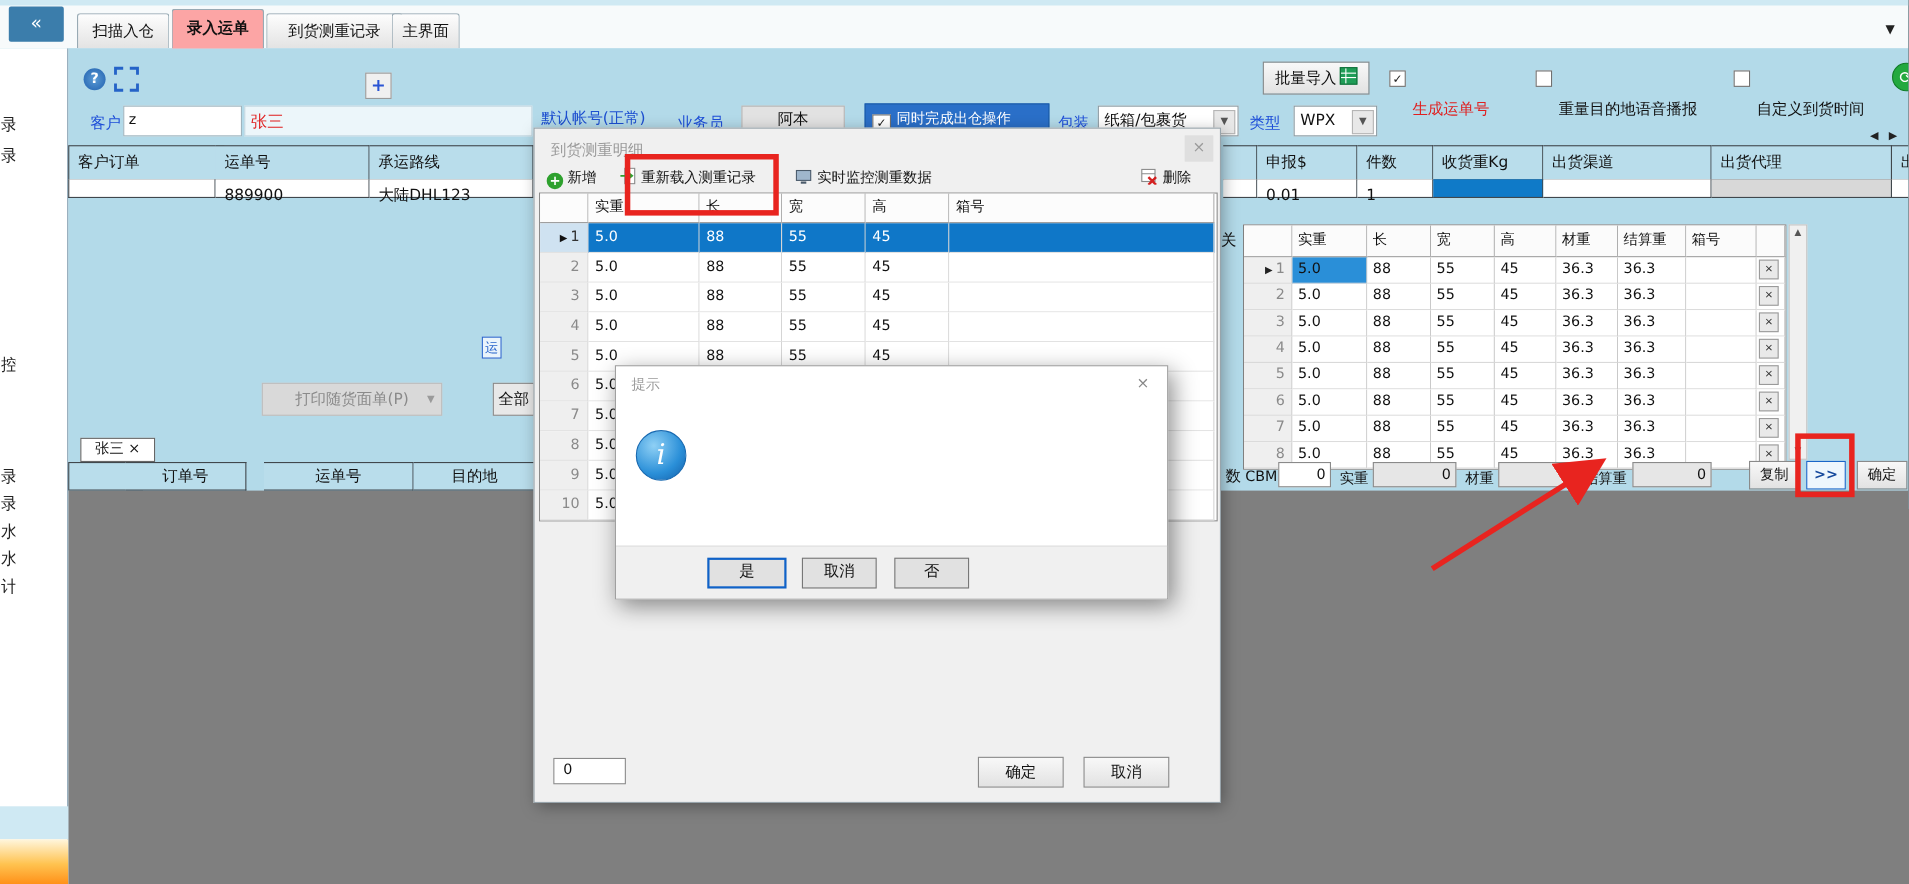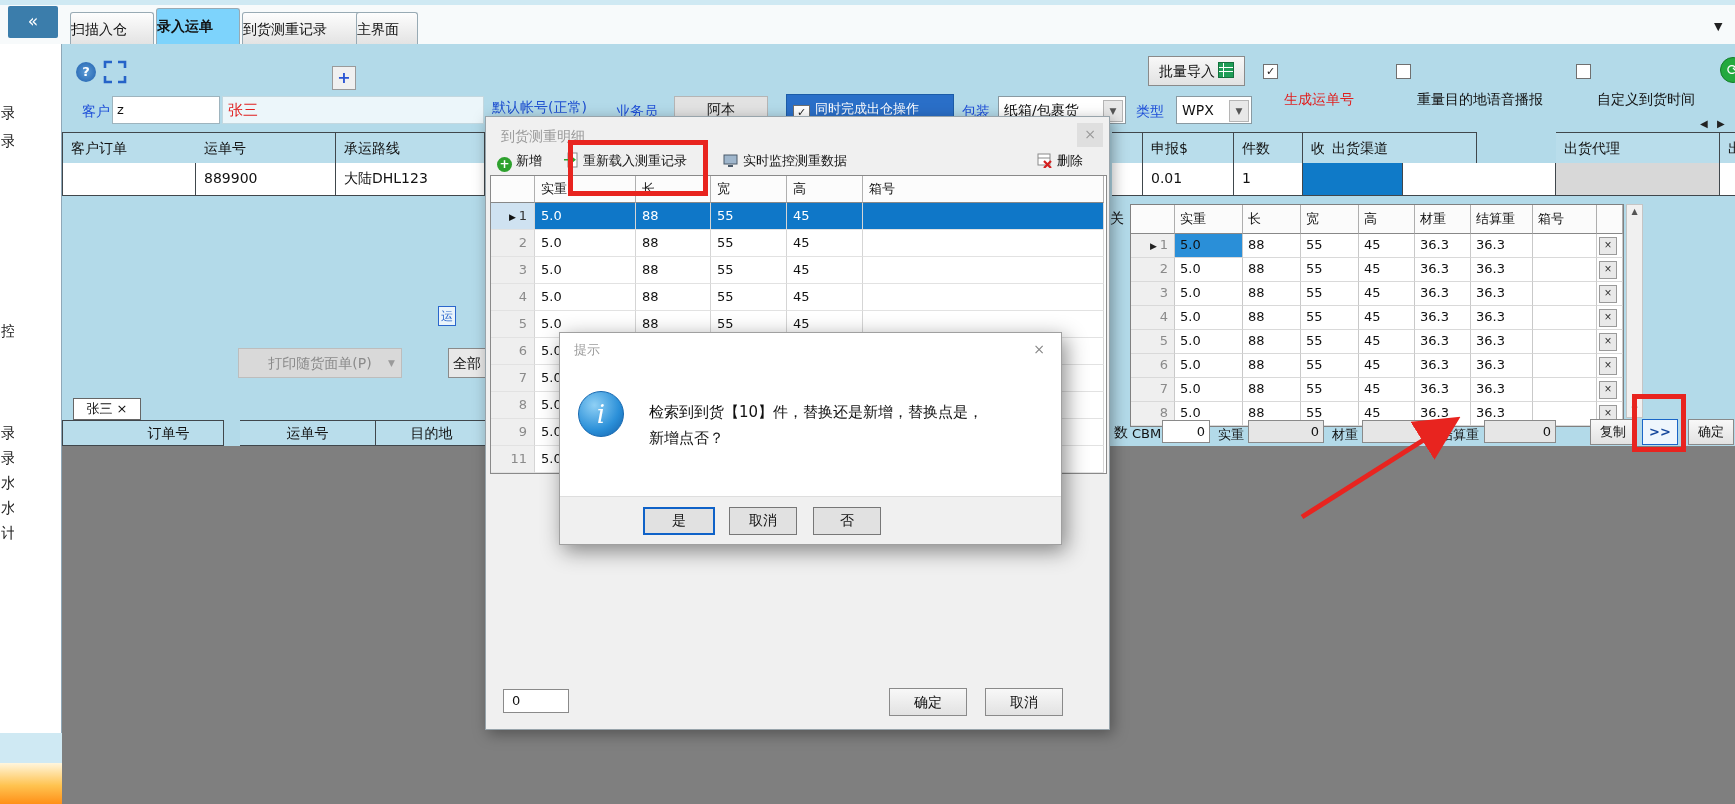--- a/index.html
+++ b/index.html
@@ -6,22 +6,22 @@
   .screen{position:relative;width:1735px;height:804px;overflow:hidden;
     font-family:"DejaVu Sans","Liberation Sans",sans-serif;background:#b3dae9;font-size:13px;color:#111;}
   .ab{position:absolute;box-sizing:border-box;}
 
   
   .topbar{left:0;top:0;width:1735px;height:44px;background:#f7fafb;}
   .topstrip{left:0;top:0;width:1735px;height:5px;background:#cfe9f3;}
   .collapse{left:8px;top:6px;width:50px;height:32px;background:#3b7dab;color:#fff;
     text-align:center;line-height:30px;font-size:17px;border-radius:2px;}
   .tab{top:12px;height:32px;background:linear-gradient(#fdfdfd,#e3e3e3);border:1px solid #98aab4;
-    border-bottom:none;border-radius:3px 3px 0 0;line-height:32px;font-size:14px;}
-  .tab.active{top:8px;height:36px;background:#7dd3fc;font-weight:bold;line-height:34px;z-index:2;}
+    border-bottom:none;border-radius:3px 3px 0 0;text-align:center;line-height:32px;font-size:14px;}
+  .tab.active{top:8px;height:36px;background:#fca5a5;font-weight:bold;line-height:34px;z-index:2;}
   .t1{left:70px;width:84px}.t2{left:156px;width:84px}.t3{left:242px;width:124px}.t4{left:356px;width:62px}
   .caret-tr{left:1714px;top:20px;font-size:11px;color:#222;}
 
   
   .sidebar{left:0;top:44px;width:62px;height:760px;background:#fff;border-right:1px solid #8fa8b8;}
   .schar{left:1px;width:13px;height:18px;overflow:hidden;font-size:15px;color:#222;}
   .sc0{top:104px}.sc1{top:132px}.sc2{top:322px}.sc3{top:424px}.sc4{top:449px}.sc5{top:474px}.sc6{top:499px}.sc7{top:524px}
   .sb-blue{left:0;top:733px;width:62px;height:30px;background:#cfe9f3;}
   .sb-orange{left:0;top:763px;width:62px;height:41px;background:linear-gradient(#fff6dd,#ffc350 55%,#ff9018);}
 
@@ -64,21 +64,21 @@
   .dd{background:#fff;border:1px solid #8a9aa2;line-height:26px;padding-left:5px;font-size:14px;}
   .ddarrow{position:absolute;right:2px;top:3px;width:18px;height:20px;background:#e8e8e8;border:1px solid #b5b5b5;
     color:#555;font-size:9px;text-align:center;line-height:20px;}
   .packdd{left:998px;top:96px;width:128px;height:28px;}
   .typedd{left:1176px;top:96px;width:76px;height:28px;}
   .navico{top:118px;font-size:10px;color:#222;}
 
   
   .mth{top:132px;height:32px;background:#b9ddeb;border:1px solid #40474c;border-left:none;
     line-height:30px;padding-left:8px;font-size:14px;}
-  .mtc{top:163px;height:33px;background:#fff;border:1px solid #40474c;border-left:none;border-top:none;
+  .mtc{top:163px;height:17px;background:#fff;border:1px solid #40474c;border-left:none;border-top:none;
     line-height:30px;padding-left:8px;font-size:14px;}
   .bL{border-left:1px solid #40474c !important;}
   .cellgray{background:#d8d8d8;}
   .cellblue{background:#0f7ac8;}
 
   
   .rempanel{left:66px;top:210px;width:374px;height:122px;border:1px solid #555;background:#c9e7f1;}
   .rembar1{left:0;top:0;width:372px;height:20px;background:#d6d6d6;border-bottom:1px solid #777;}
   .rembar2{left:0;top:96px;width:372px;height:24px;background:#ececec;border-top:1px solid #777;}
   .remlab{left:4px;top:26px;width:16px;font-size:13px;line-height:15px;}
@@ -246,21 +246,21 @@
   <div class="ab mth" style="left:196px;width:140px">运单号</div>
   <div class="ab mth" style="left:336px;width:149px">承运路线</div>
   <div class="ab mtc bL" style="left:62px;width:134px"></div>
   <div class="ab mtc" style="left:196px;width:140px">889900</div>
   <div class="ab mtc" style="left:336px;width:149px">大陆DHL123</div>
 
   <div class="ab mth" style="left:1112px;width:31px"></div>
   <div class="ab mth" style="left:1143px;width:91px">申报$</div>
   <div class="ab mth" style="left:1234px;width:69px">件数</div>
   <div class="ab mth" style="left:1303px;width:100px">收货重Kg</div>
-  <div class="ab mth" style="left:1324px;width:153px">出货渠道</div>
+  <div class="ab mth" style="left:1403px;width:153px">出货渠道</div>
   <div class="ab mth" style="left:1556px;width:164px">出货代理</div>
   <div class="ab mth" style="left:1720px;width:25px">出</div>
   <div class="ab mtc" style="left:1112px;width:31px"></div>
   <div class="ab mtc" style="left:1143px;width:91px">0.01</div>
   <div class="ab mtc" style="left:1234px;width:69px">1</div>
   <div class="ab mtc cellblue" style="left:1303px;width:100px"></div>
   <div class="ab mtc" style="left:1403px;width:153px"></div>
   <div class="ab mtc cellgray" style="left:1556px;width:164px"></div>
   <div class="ab mtc" style="left:1720px;width:25px"></div>
 
@@ -517,39 +517,38 @@
           <div class="drow">
             <div class="dn">9</div>
             <div>5.0</div>
             <div>88</div>
             <div>55</div>
             <div>45</div>
             <div></div>
           </div>
 
           <div class="drow">
-            <div class="dn">11</div>
+            <div class="dn">10</div>
             <div>5.0</div>
             <div>88</div>
             <div>55</div>
             <div>45</div>
             <div></div>
           </div>
         </div>
     </div>
     <div class="ab dzero">0</div>
     <div class="ab btn dok">确定</div>
     <div class="ab btn dcancel">取消</div>
   </div>
 
   <div class="ab msgbox">
     <div class="ab mtitle">提示</div>
     <div class="ab mclose">×</div>
     <div class="ab micon">i</div>
-    <div class="ab mtext">检索到到货【10】件，替换还是新增，替换点是，新增点否？</div>
     <div class="ab mfooter">
       <div class="ab mbtn byes">是</div>
       <div class="ab mbtn bcan">取消</div>
       <div class="ab mbtn bno">否</div>
     </div>
   </div>
 
   <div class="ab redbox rb1"></div>
   <div class="ab redbox rb2"></div>
   <svg class="ab arrowsvg">

